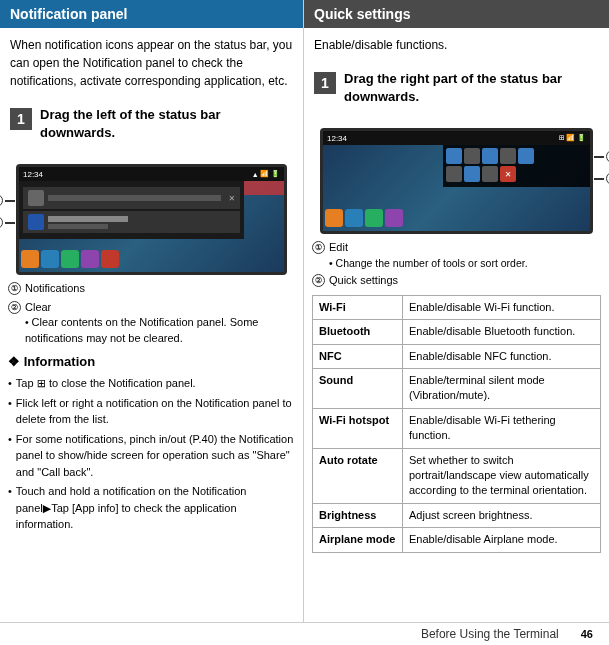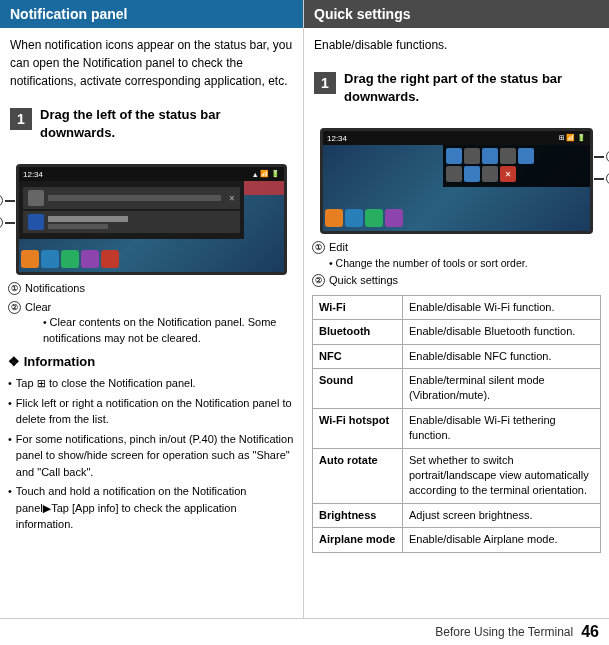--- a/index.html
+++ b/index.html
@@ -263,35 +263,35 @@
       border-radius: 2px;
     }
 
     .qs-icon-box.active {
       background: #3a7abf;
     }
 
     
     .footer {
       border-top: 1px solid #ccc;
-      padding: 4px 10px;
+      padding: 4px 16px;
       display: flex;
       justify-content: flex-end;
       align-items: center;
       font-size: 12px;
     }
 
     .footer-text {
       color: #333;
     }
 
     .footer-page {
-      font-size: 16px;
-      font-weight: bold;
-      margin-left: 8px;
+      font-size: 11px;
+      font-weight: bold;
+      margin-left: 22px;
     }
 
     
     .highlight-bar {
       background: rgba(220, 50, 50, 0.7);
       height: 14px;
       width: 100%;
       position: absolute;
       top: 14px;
       left: 0;
@@ -391,21 +391,21 @@
 
     <div class="annotations">
       <div class="annotation-row">
         <div class="ann-circle-inline">①</div>
         <span class="ann-label">Notifications</span>
       </div>
       <div class="annotation-row">
         <div class="ann-circle-inline">②</div>
         <div>
           <div class="ann-label">Clear</div>
-          <div class="ann-label" style="margin-left:18px;">
+          <div class="ann-label" style="margin-left:0;">
             <span style="font-size:10.5px;">• </span><span>Clear contents on the Notification panel. Some notifications may not be cleared.</span>
           </div>
         </div>
       </div>
     </div>
 
     <div class="info-box">
       <div class="info-title">Information</div>
       <div class="info-bullet">Tap ⊞ to close the Notification panel.</div>
       <div class="info-bullet">Flick left or right a notification on the Notification panel to delete from the list.</div>

